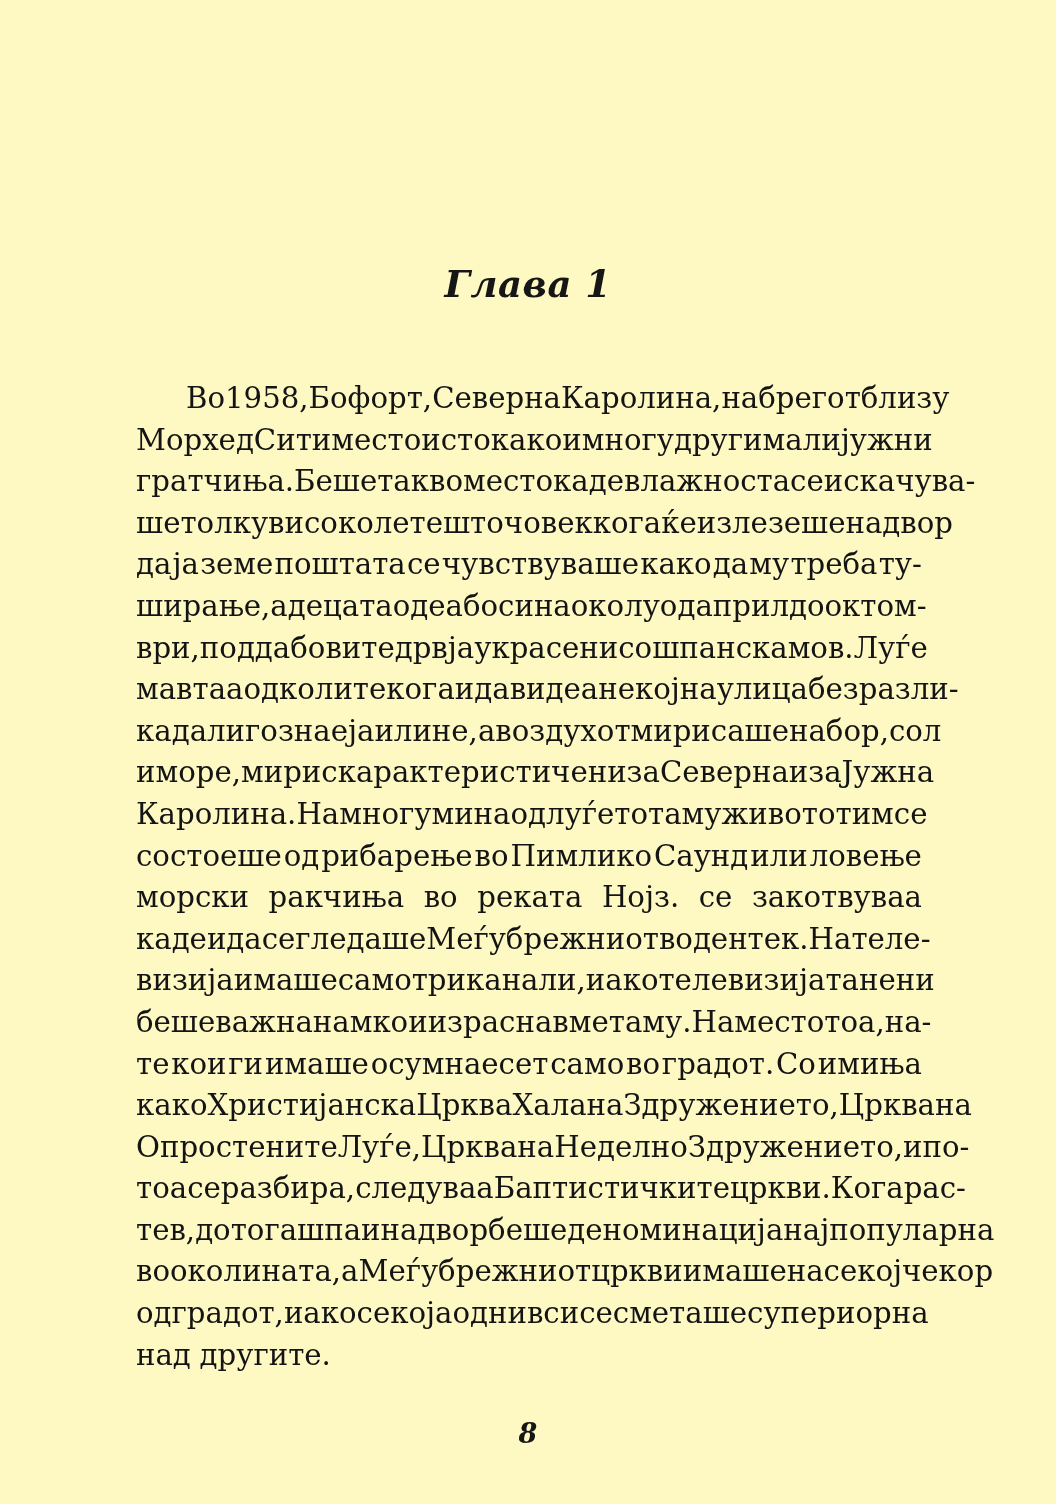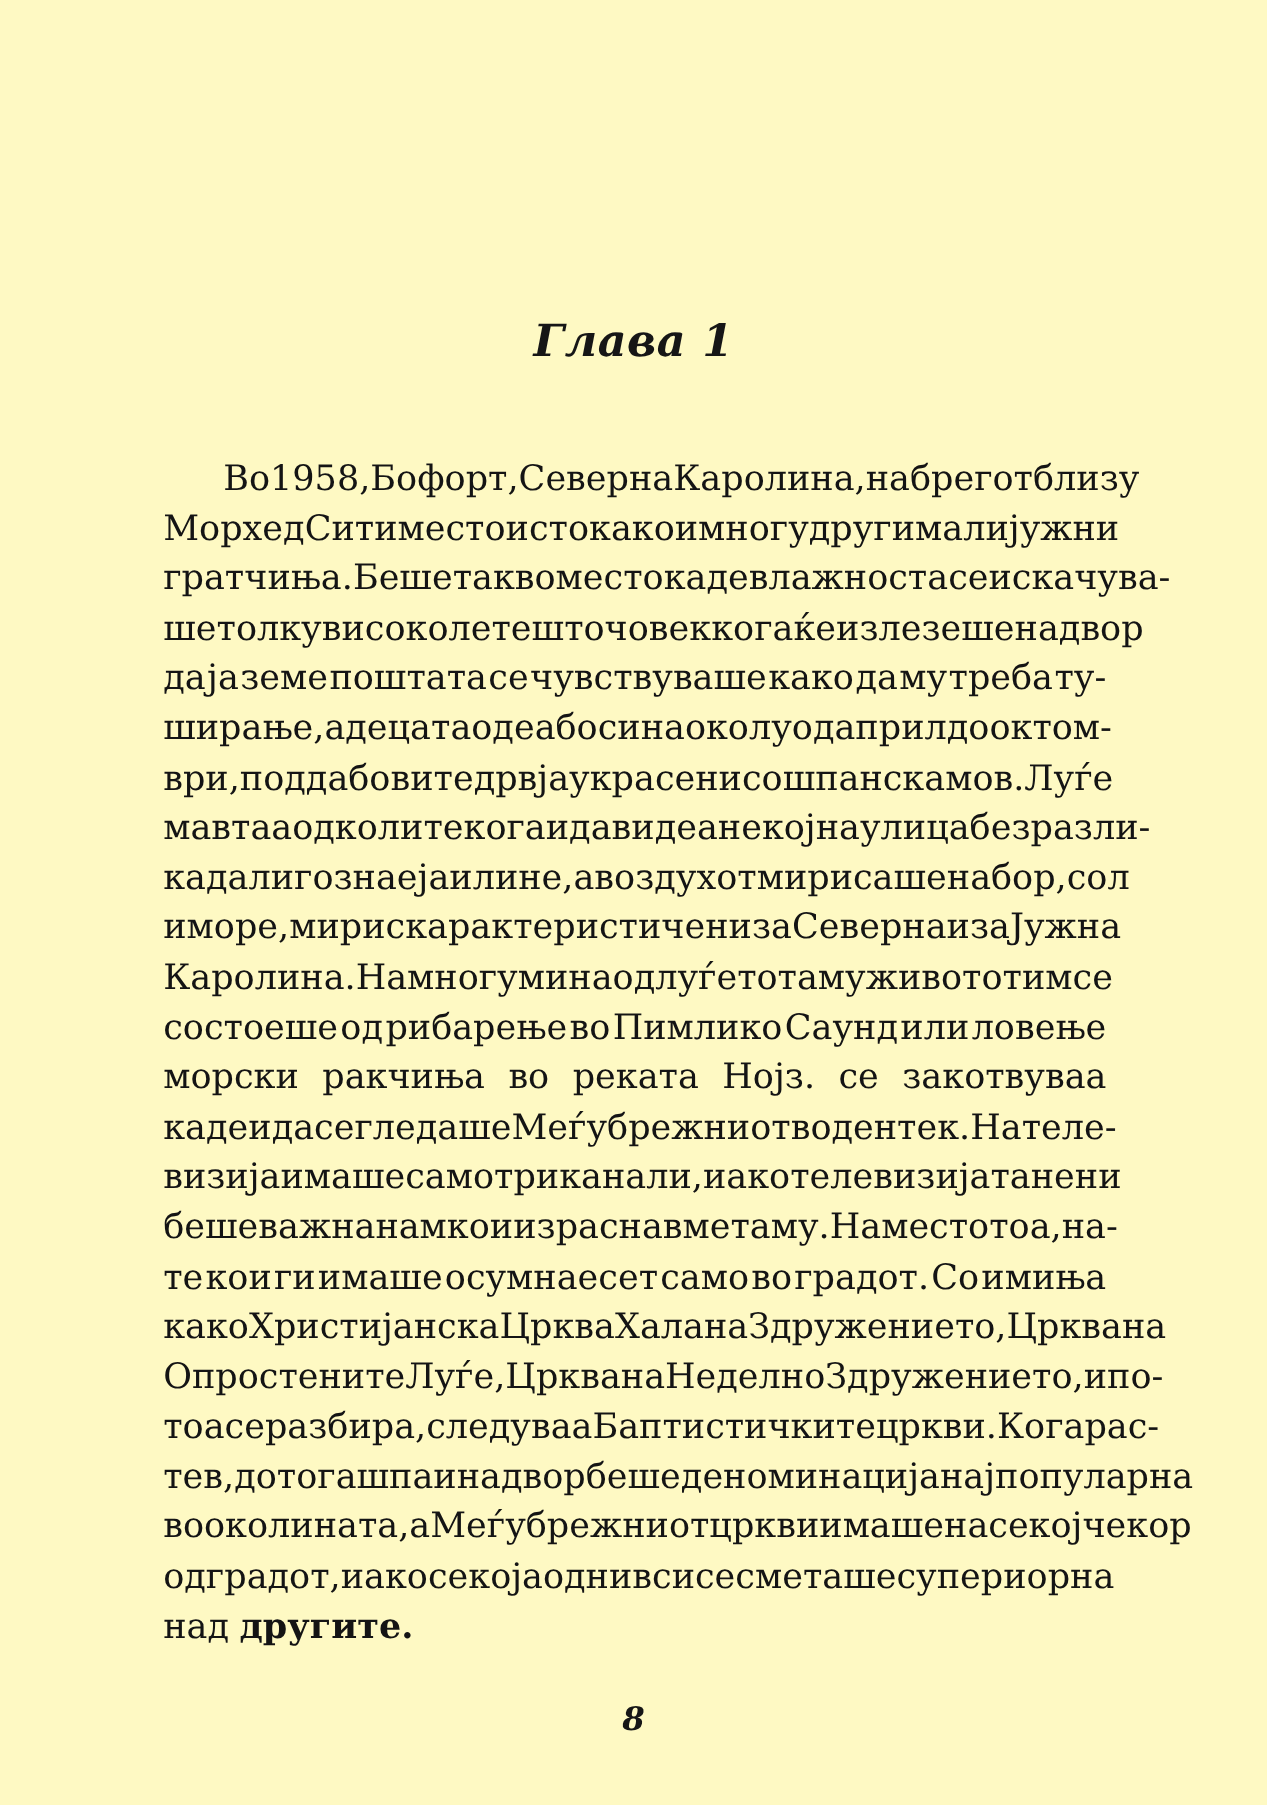--- a/index.html
+++ b/index.html
@@ -62,21 +62,20 @@
   }
   .tline > span.w {
     white-space: pre;
   }
   
   .tline.last {
     justify-content: flex-start;
   }
   .tline.last > span.w + span.w {
     margin-left: 0.30em;
-    font-weight: bold;
   }
   .indent-spacer {
     display: inline-block;
     width: 50px;
     flex: 0 0 50px;
   }
 
   
   .folio {
     position: absolute;

